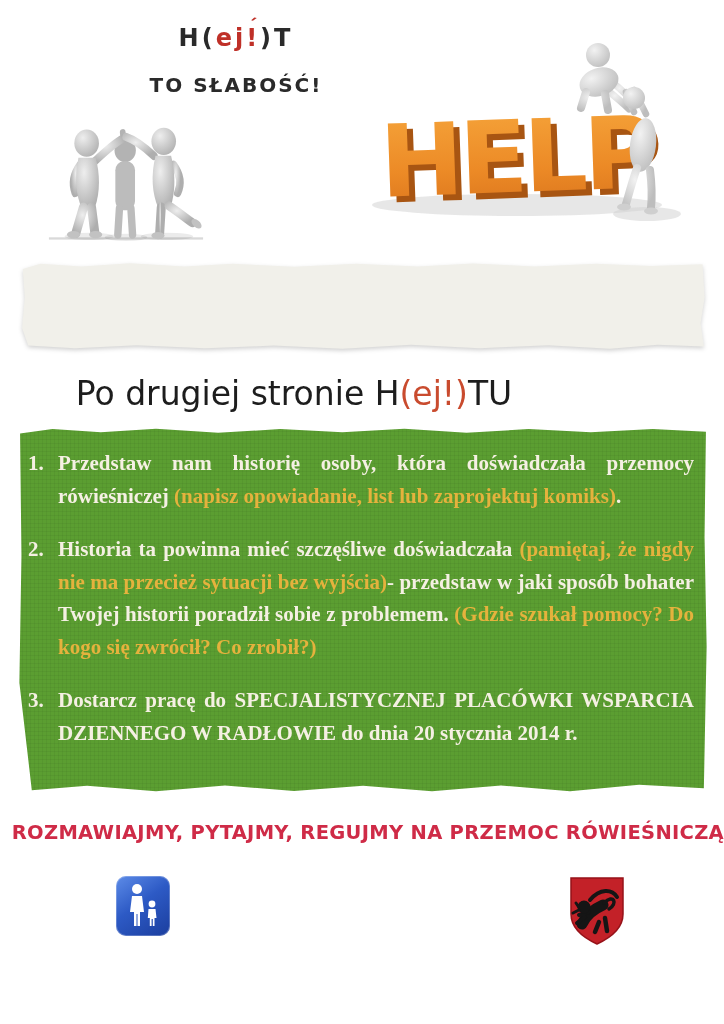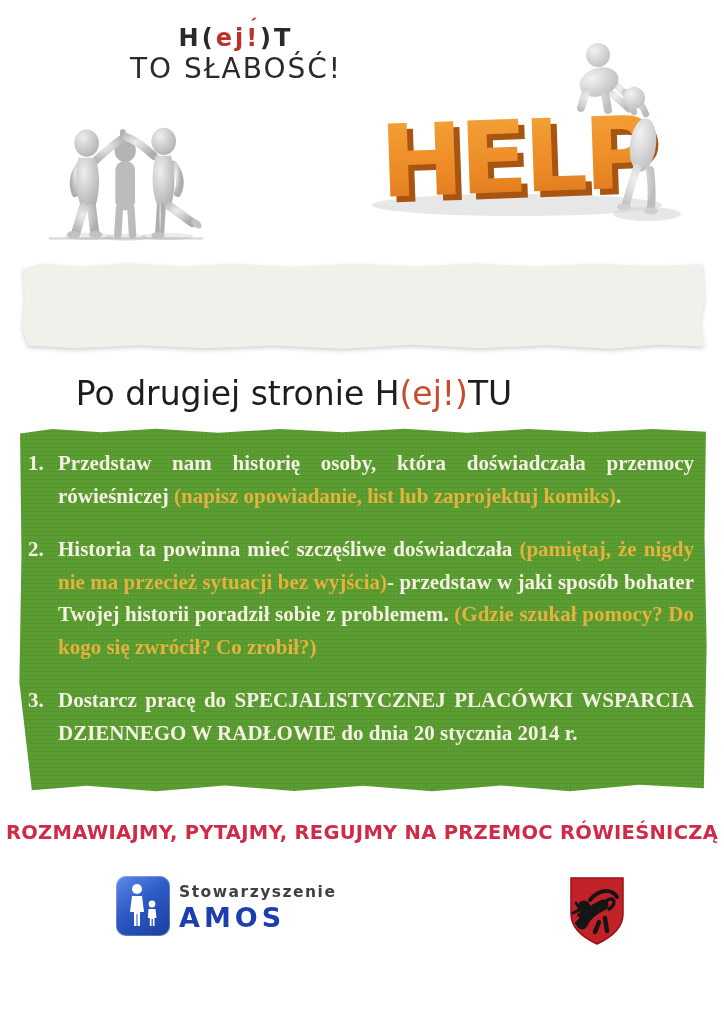--- a/index.html
+++ b/index.html
@@ -2,21 +2,21 @@
 <html><head>
 <meta charset="utf-8">
 <style>
   html,body{margin:0;padding:0;}
   body{width:724px;height:1024px;background:#ffffff;position:relative;overflow:hidden;
        font-family:"DejaVu Sans",sans-serif;}
 
   
   #tagline{position:absolute;left:126px;top:24px;width:220px;text-align:center;color:#2a2a2a;}
   #tagline .t1{font-size:24px;letter-spacing:3px;font-weight:bold;}
-  #tagline .t2{font-size:28px;letter-spacing:2px;font-weight:normal;}
+  #tagline .t2{margin-top:21px;font-size:20px;letter-spacing:2px;font-weight:bold;}
   .redtxt{color:#bf3028;}
   .rel{position:relative;display:inline-block;}
   .accent{position:absolute;top:-9px;right:1px;font-size:18px;color:#bf3028;
           transform:rotate(12deg);font-weight:bold;}
 
   
   #figures{position:absolute;left:44px;top:116px;}
   #help{position:absolute;left:362px;top:40px;}
 
   
@@ -48,21 +48,21 @@
       repeating-linear-gradient(0deg, rgba(0,0,0,.045) 0 1px, rgba(0,0,0,0) 1px 4px);
     clip-path:polygon(0.3% 1.5%,5% 0.3%,12% 1.2%,20% 0.2%,29% 1.3%,38% 0.3%,47% 1.2%,56% 0.2%,65% 1.3%,74% 0.3%,83% 1.2%,92% 0.3%,99.7% 1%,99.5% 30%,99.8% 60%,99.4% 99%,90% 98%,80% 99.8%,70% 98.2%,60% 99.8%,50% 98.3%,40% 99.7%,30% 98.2%,20% 99.8%,10% 98.3%,2% 99.5%,0.2% 70%,0.5% 35%);
     color:#f5f0e3;font-family:"Liberation Serif",serif;font-weight:bold;font-size:21px;}
   .rule{display:flex;margin-bottom:21px;line-height:1.55;}
   .rule .num{width:30px;flex:none;}
   .rule p{margin:0;flex:1;text-align:justify;}
   .y{color:#e5b23d;margin-top:16px;}
   #info-line{text-align:center;color:#e5b23d;font-size:22px;margin-top:41px;letter-spacing:0.5px;}
 
   
-  #slogan{position:absolute;left:0;top:821px;width:724px;text-align:center;
+  #slogan{position:absolute;left:0;top:821px;width:724px;text-align:right;
           font-size:19.5px;font-weight:bold;color:#cf2b47;letter-spacing:0.3px;}
 
   
   #amos{position:absolute;left:116px;top:876px;display:flex;align-items:flex-start;}
   .amos-box{width:54px;height:60px;border-radius:10px;
             background:linear-gradient(145deg,#5d8ce8 0%,#2d5ac5 45%,#1b3e9e 100%);
             display:flex;align-items:center;justify-content:center;
             box-shadow:inset 0 0 0 1px rgba(255,255,255,.25);}
   .amos-text{margin-left:9px;}
   .amos-label{font-size:15.5px;font-weight:bold;color:#3f3f46;letter-spacing:1.5px;margin-top:7px;}
@@ -186,24 +186,20 @@
     <div class="amos-box">
       <svg width="38" height="48" viewBox="0 0 38 48">
         <g fill="#ffffff">
           <circle cx="13" cy="7" r="5"></circle>
           <path d="M8,14 L18,14 L20,30 L16,30 L16,44 L13.5,44 L13.5,32 L12.5,32 L12.5,44 L10,44 L10,30 L6,30 Z"></path>
           <circle cx="28" cy="22" r="3.4"></circle>
           <path d="M24.5,27 L31.5,27 L32.5,36 L30.5,36 L30.5,44 L28.8,44 L28.8,37 L27.6,37 L27.6,44 L25.8,44 L25.8,36 L23.8,36 Z"></path>
         </g>
       </svg>
     </div>
-    <div class="amos-text">
-      <div class="amos-label">Stowarzyszenie</div>
-      <div class="amos-name">AMOS</div>
-    </div>
   </div>
 
   <svg id="crest" width="58" height="70" viewBox="0 0 58 70">
     <path d="M3,2 L55,2 L55,38 Q55,56 29,68 Q3,56 3,38 Z" fill="#c32128" stroke="#971219" stroke-width="1.5"></path>
     <g stroke="#151515" fill="none" stroke-linecap="round">
       <path d="M14,48 C18,39 26,33 35,29" stroke-width="11"></path>
       <path d="M22,24 C32,12 44,13 49,21" stroke-width="4"></path>
       <path d="M36,27 C46,17 50,28 41,33" stroke-width="3.5"></path>
       <path d="M17,41 L9,47 M21,36 L11,39" stroke-width="4"></path>
       <path d="M31,46 L27,56 M37,42 L39,55" stroke-width="4.5"></path>

